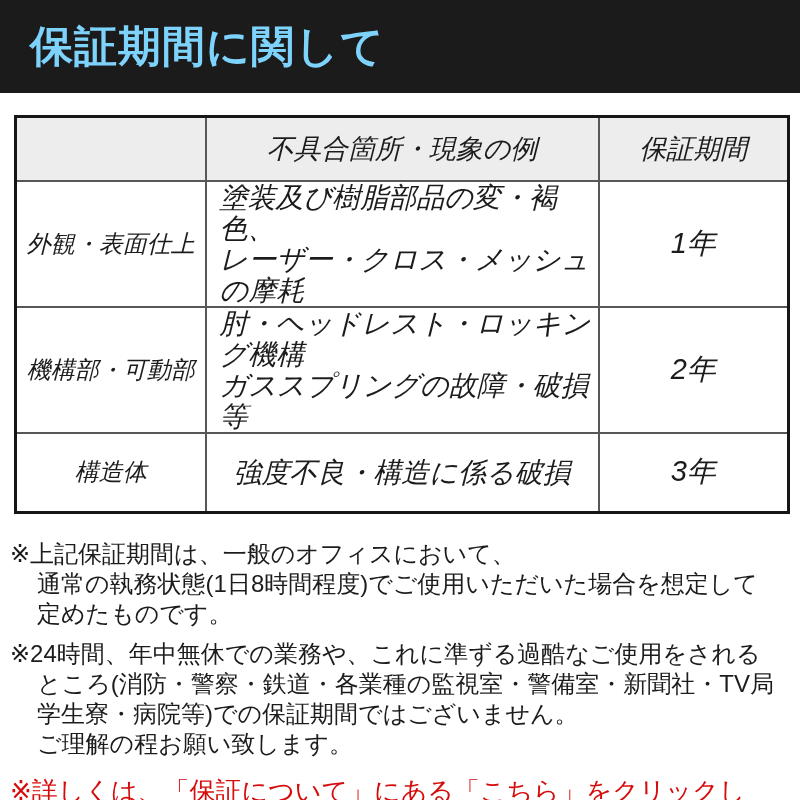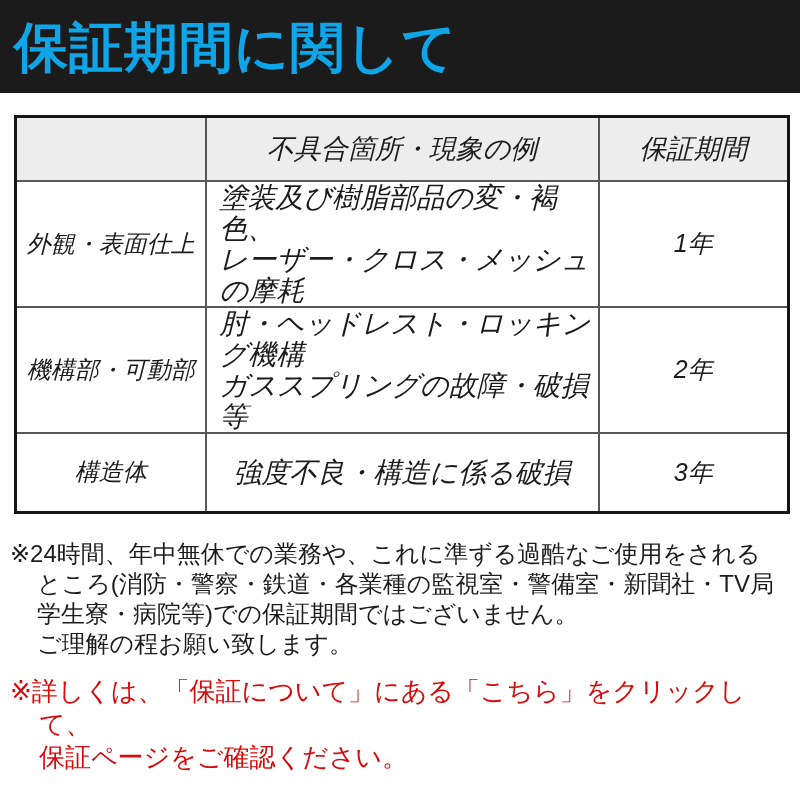--- a/index.html
+++ b/index.html
@@ -17,26 +17,27 @@
   .banner {
     width: 100%;
     height: 93px;
     background: #1b1b1b;
     display: flex;
     align-items: center;
     box-sizing: border-box;
     padding-left: 14px;
   }
   .banner-title {
-    color: #0ea5e9;
-    font-size: 54px;
+    color: #7dd3fc;
+    font-size: 43px;
     font-weight: 800;
     letter-spacing: 1px;
     line-height: 1;
     white-space: nowrap;
+    margin-left: 16px;
   }
 
   
   .table-wrap {
     margin: 22px 13px 0 14px;
     font-style: italic;
   }
   table.warranty-table {
     width: 773px;
     border-collapse: collapse;
@@ -70,21 +71,21 @@
   td.examples {
     font-size: 28px;
     line-height: 31px;
     padding: 0 6px 0 13px;
     text-align: left;
     white-space: pre-line;
   }
   td.examples.center { text-align: center; padding: 12px; }
   td.period {
     text-align: center;
-    font-size: 25px;
+    font-size: 29px;
   }
 
   
   .notes {
     margin: 25px 8px 0 10px;
   }
   .note {
     margin: 0 0 10px 0;
     font-size: 24px;
     line-height: 30px;
@@ -140,19 +141,22 @@
       <tr class="r3">
         <td class="cat">構造体</td>
         <td class="examples center">強度不良・構造に係る破損</td>
         <td class="period">3年</td>
       </tr>
     </tbody>
   </table>
 </div>
 
 <div class="notes">
+  <p class="note">※上記保証期間は、一般のオフィスにおいて、
+通常の執務状態(1日8時間程度)でご使用いただいた場合を想定して
+定めたものです。</p>
   <p class="note">※24時間、年中無休での業務や、これに準ずる過酷なご使用をされる
 ところ(消防・警察・鉄道・各業種の監視室・警備室・新聞社・TV局
 学生寮・病院等)での保証期間ではございません。
 ご理解の程お願い致します。</p>
   <p class="note note-red">※詳しくは、「保証について」にある「こちら」をクリックして、
 保証ページをご確認ください。</p>
 </div>
 
 </body></html>

